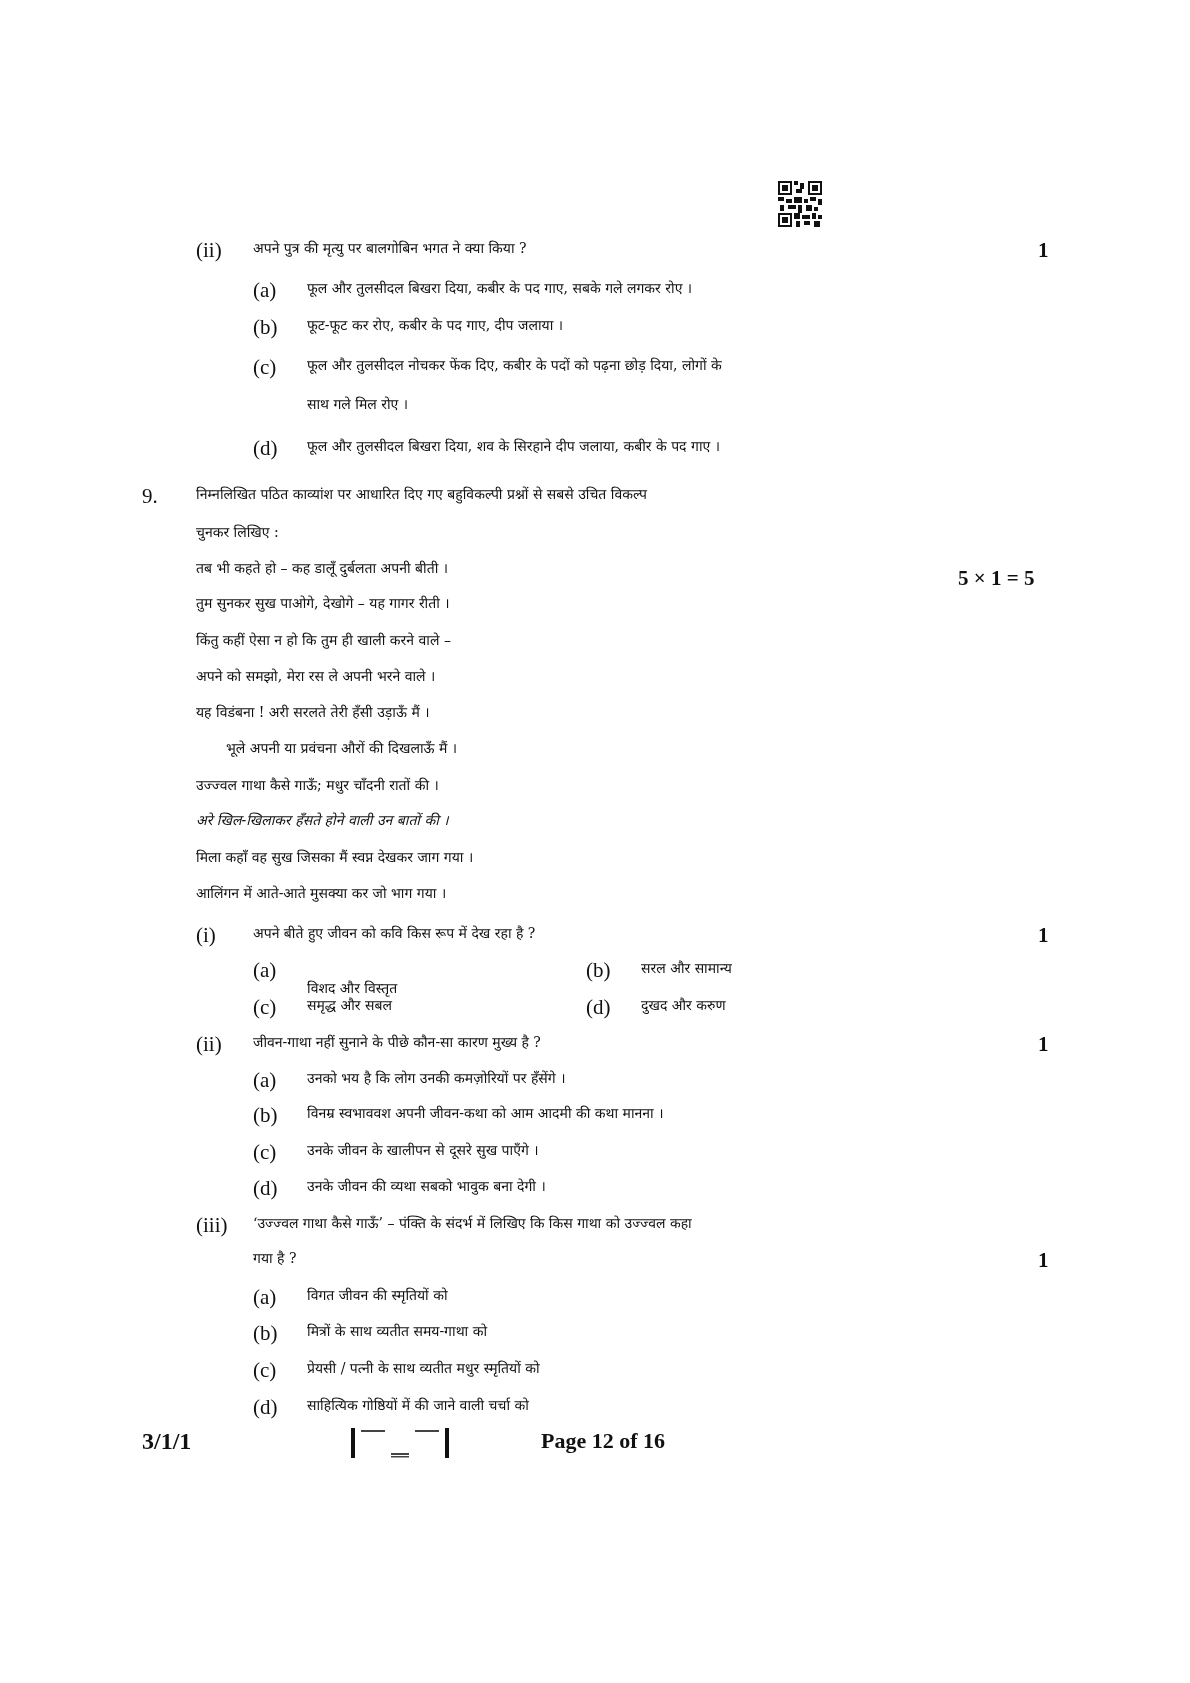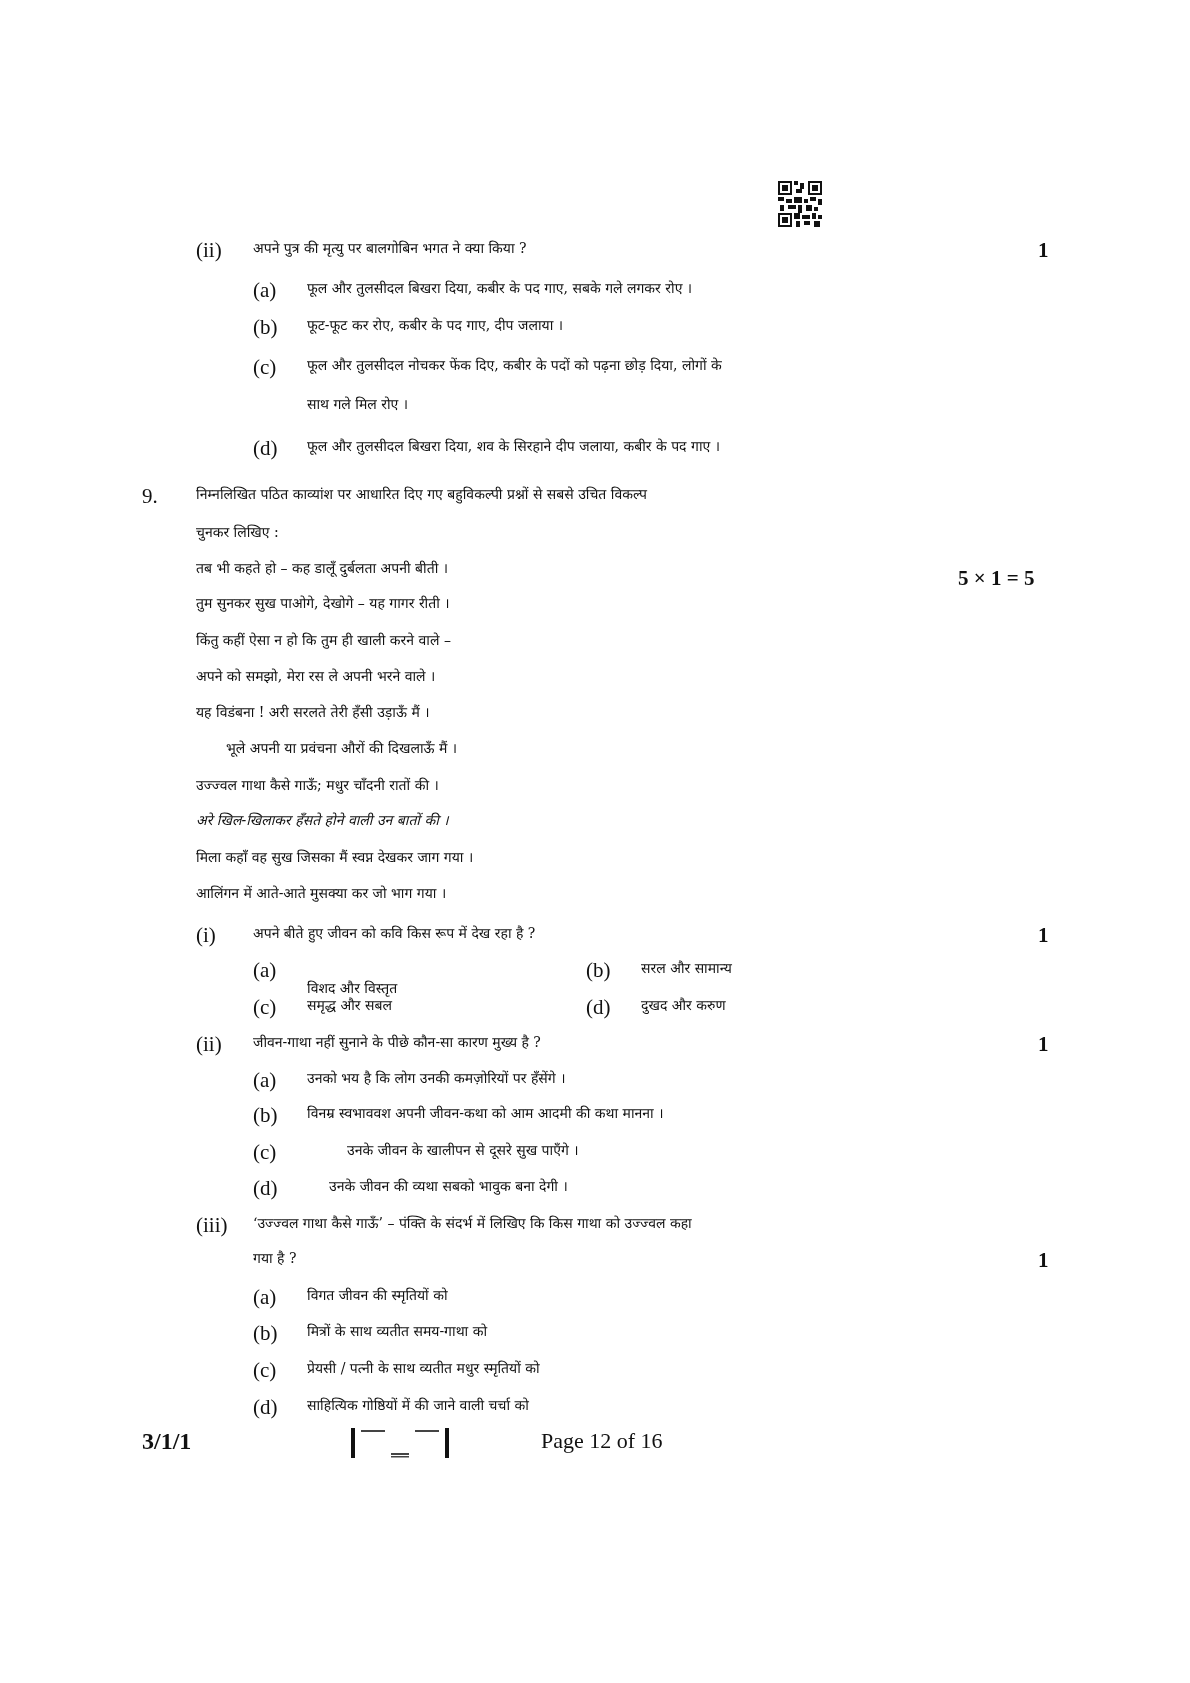--- a/index.html
+++ b/index.html
@@ -6,21 +6,21 @@
   body { width:1190px; height:1683px; position:relative; overflow:hidden;
          font-family:"DejaVu Serif", serif; color:#111; }
   .line { position:absolute; font-size:14px; line-height:28px; white-space:nowrap; }
   .roman { position:absolute; font-family:"Liberation Serif", serif; font-size:21px; line-height:28px; }
   .opt-label { position:absolute; font-family:"Liberation Serif", serif; font-size:21px; line-height:28px; }
   .mark { position:absolute; left:1038px; font-family:"Liberation Serif", serif; font-weight:bold; font-size:21px; line-height:28px; }
   .formula { position:absolute; left:958px; font-family:"Liberation Serif", serif; font-weight:bold; font-size:21px; line-height:28px;margin-top:44px; }
   .qnum { position:absolute; left:142px; font-family:"Liberation Serif", serif; font-size:21px; line-height:28px; }
   .qr { position:absolute; left:778px; top:181px; width:44px; height:46px; }
   .footer-code { position:absolute; left:142px; top:1427px; font-family:"Liberation Serif", serif; font-weight:bold; font-size:24px; line-height:28px; }
-  .footer-page { position:absolute; left:541px; top:1427px; font-family:"Liberation Serif", serif; font-weight:normal; font-size:22px; line-height:28px; }
+  .footer-page { position:absolute; left:541px; top:1427px; font-family:"Liberation Serif", serif; font-weight:bold; font-size:22px; line-height:28px; }
   .barcode { position:absolute; left:351px; top:1428px; width:100px; height:30px; }
 </style>
 </head>
 <body>
 
 <svg class="qr" viewBox="0 0 22 23">
   <rect x="0" y="0" width="7" height="7" fill="#111"></rect>
     <rect x="1" y="1" width="5" height="5" fill="#fff"></rect>
     <rect x="2" y="2" width="3" height="3" fill="#111"></rect>
   <rect x="15" y="0" width="7" height="7" fill="#111"></rect>
@@ -95,23 +95,23 @@
 <div class="line" style="left:641px;top:991px;">दुखद और करुण</div>
 
 <div class="roman" style="left:196px;top:1030px;">(ii)</div>
 <div class="line" style="left:253px;top:1028px;">जीवन-गाथा नहीं सुनाने के पीछे कौन-सा कारण मुख्य है ?</div>
 <div class="mark" style="top:1030px;">1</div>
 <div class="opt-label" style="left:253px;top:1066px;">(a)</div>
 <div class="line" style="left:307px;top:1064px;">उनको भय है कि लोग उनकी कमज़ोरियों पर हँसेंगे ।</div>
 <div class="opt-label" style="left:253px;top:1101px;">(b)</div>
 <div class="line" style="left:307px;top:1099px;">विनम्र स्वभाववश अपनी जीवन-कथा को आम आदमी की कथा मानना ।</div>
 <div class="opt-label" style="left:253px;top:1138px;">(c)</div>
-<div class="line" style="left:307px;top:1136px;margin-left:40px;">उनके जीवन के खालीपन से दूसरे सुख पाएँगे ।</div>
+<div class="line" style="left:307px;top:1136px;">उनके जीवन के खालीपन से दूसरे सुख पाएँगे ।</div>
 <div class="opt-label" style="left:253px;top:1174px;">(d)</div>
-<div class="line" style="left:307px;top:1172px;margin-left:22px;">उनके जीवन की व्यथा सबको भावुक बना देगी ।</div>
+<div class="line" style="left:307px;top:1172px;">उनके जीवन की व्यथा सबको भावुक बना देगी ।</div>
 
 <div class="roman" style="left:196px;top:1211px;">(iii)</div>
 <div class="line" style="left:253px;top:1209px;">‘उज्ज्वल गाथा कैसे गाऊँ’ – पंक्ति के संदर्भ में लिखिए कि किस गाथा को उज्ज्वल कहा</div>
 <div class="line" style="left:253px;top:1244px;">गया है ?</div>
 <div class="mark" style="top:1246px;">1</div>
 <div class="opt-label" style="left:253px;top:1283px;">(a)</div>
 <div class="line" style="left:307px;top:1281px;">विगत जीवन की स्मृतियों को</div>
 <div class="opt-label" style="left:253px;top:1319px;">(b)</div>
 <div class="line" style="left:307px;top:1317px;">मित्रों के साथ व्यतीत समय-गाथा को</div>
 <div class="opt-label" style="left:253px;top:1356px;">(c)</div>

